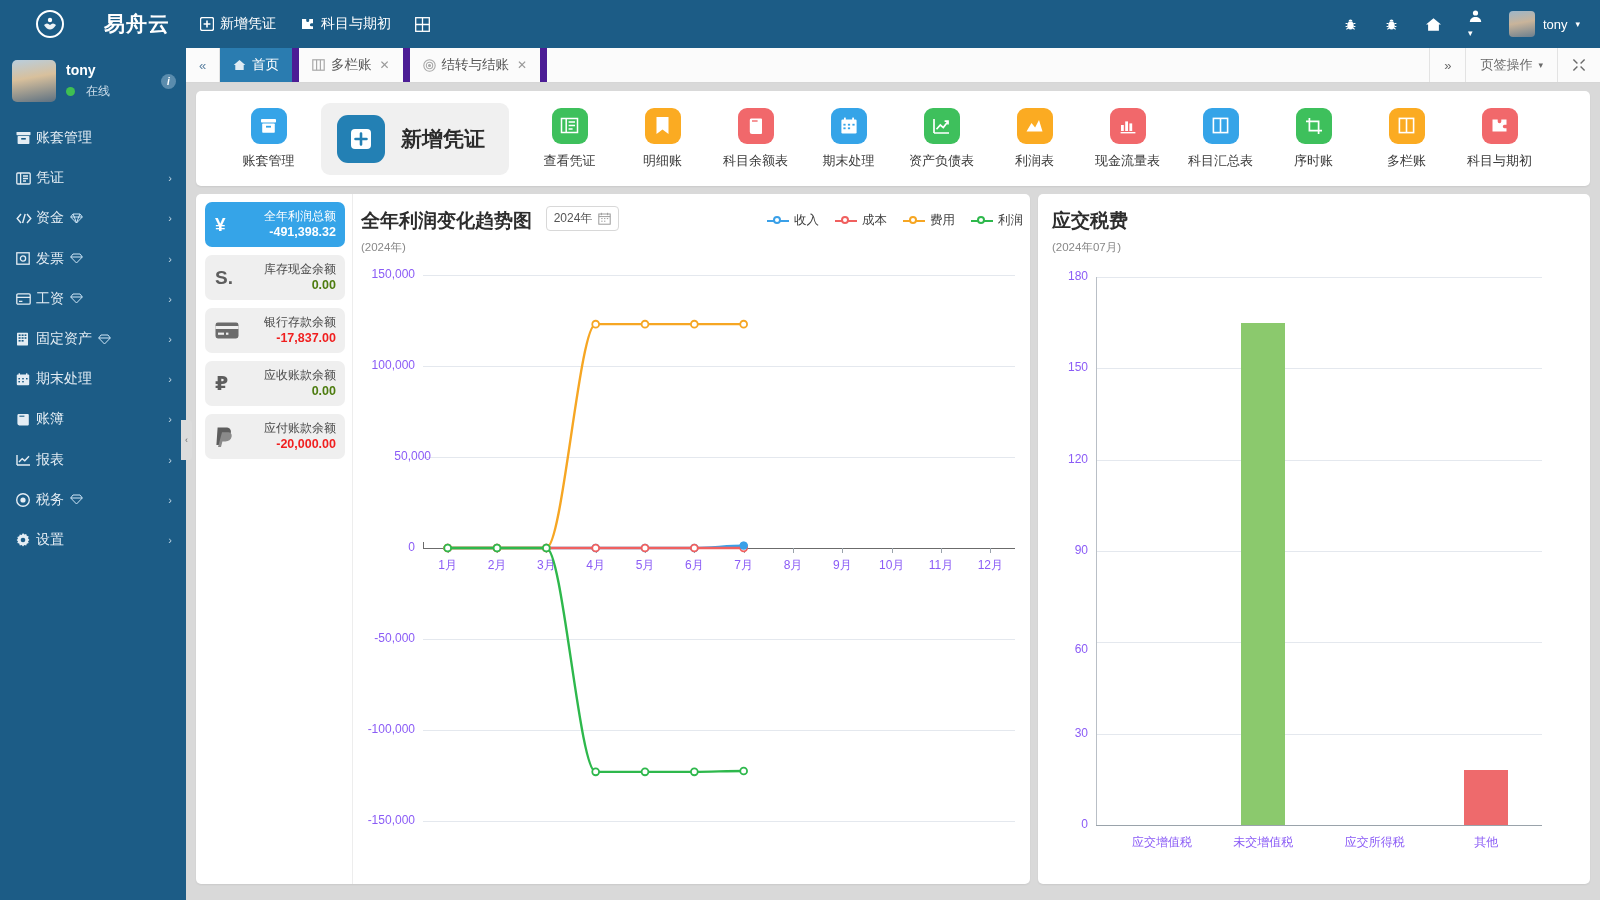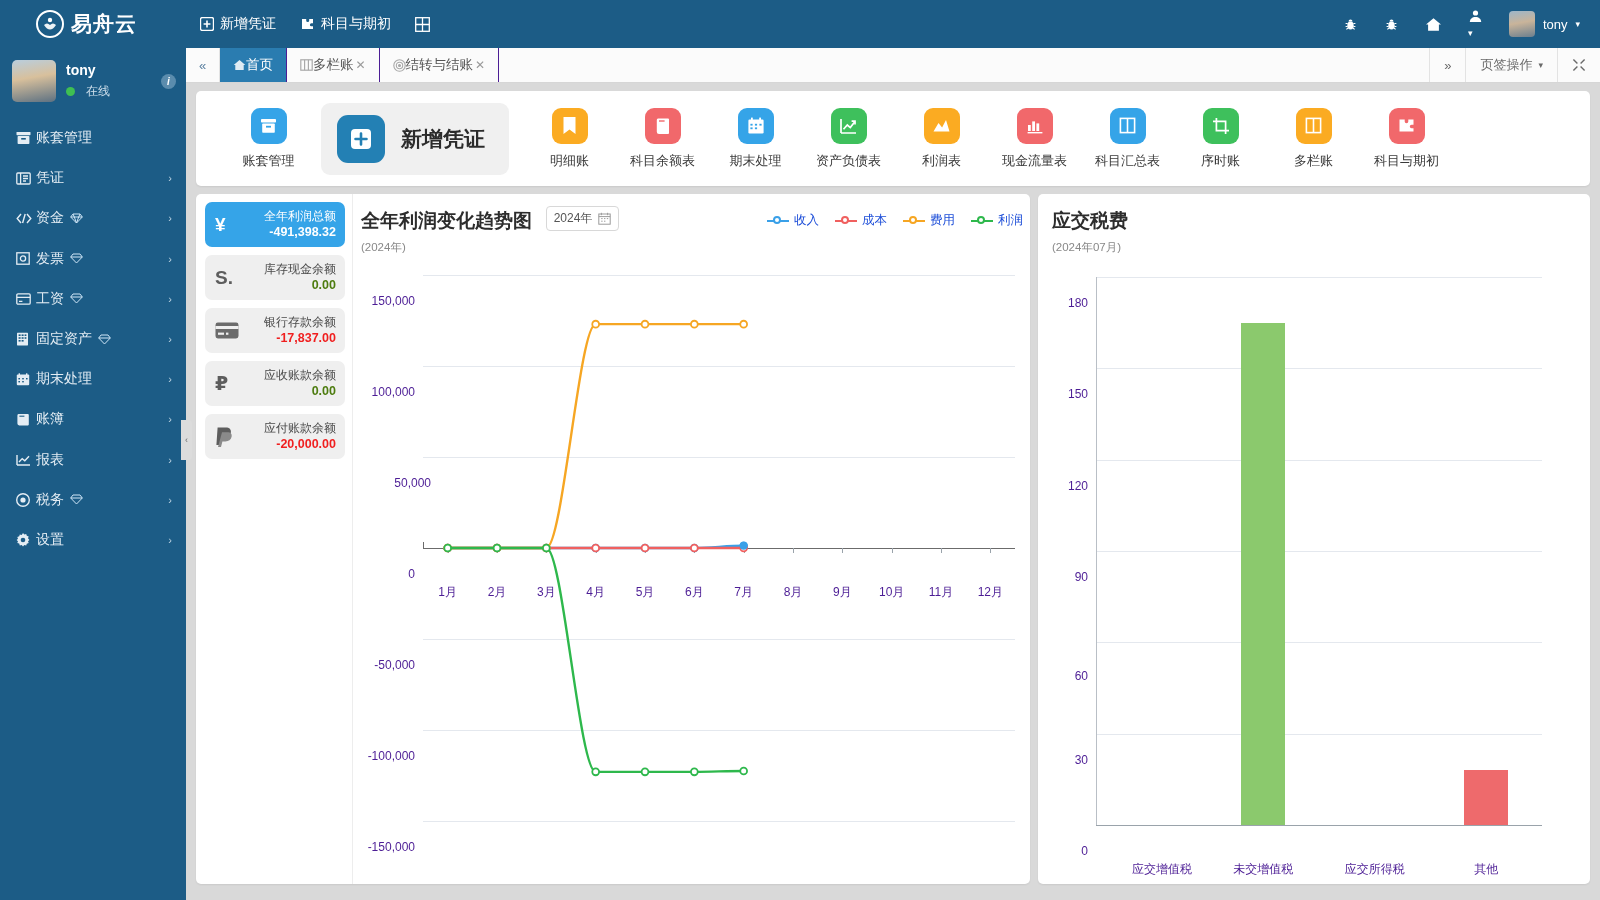--- a/index.html
+++ b/index.html
@@ -17,21 +17,21 @@
     position: absolute; left: 0; top: 0; width: 1600px; height: 48px;
     background: #1c5c86; display: flex; align-items: center; z-index: 30;
   }
   .brand { display: flex; align-items: center; width: 190px; padding-left: 36px; }
   .brand-logo {
     width: 28px; height: 28px; border-radius: 50%;
     border: 2px solid #fff; color: #fff; font-size: 15px;
     display: flex; align-items: center; justify-content: center;
     margin-right: 7px; flex: none;
   }
-  .brand-name { color: #fff; font-size: 21px; font-weight: bold; letter-spacing: 1px; }
+  .brand-name { color: #fff; font-size: 21px; font-weight: bold; letter-spacing: 1px; margin-left: 33px; }
   .top-actions { display: flex; align-items: center; gap: 24px; margin-left: 10px; }
   .top-action { display: flex; align-items: center; gap: 6px; color: #fff; font-size: 14px; cursor: pointer; }
   .top-action .ico { font-size: 14px; line-height: 1; }
   .top-right { margin-left: auto; display: flex; align-items: center; gap: 26px; padding-right: 20px; }
   .top-right-icon { color: #fff; font-size: 16px; cursor: pointer; line-height: 1; }
   .top-user { display: flex; align-items: center; gap: 8px; color: #fff; cursor: pointer; }
   .top-avatar {
     width: 26px; height: 26px; border-radius: 4px;
     background: linear-gradient(170deg,#9db6c9 0%,#c9b49a 45%,#6c7f8e 100%);
     flex: none;
@@ -76,22 +76,22 @@
   
   .tabstrip {
     position: absolute; left: 186px; top: 48px; width: 1414px; height: 35px;
     background: #fbfbfb; border-bottom: 1px solid #d6d6d6; display: flex; align-items: stretch; z-index: 15;
   }
   .tab-nav-btn {
     width: 34px; display: flex; align-items: center; justify-content: center;
     color: #5b80a0; font-size: 13px; cursor: pointer; border-right: 1px solid #e3e3e3;
   }
   .tab {
-    display: flex; align-items: center; padding: 4px 13px;
-    font-size: 13.5px; color: #555; cursor: pointer; border-right: 1px solid #4c1d95;
+    display: flex; align-items: center; gap: 6px; padding: 4px 13px;
+    font-size: 13.5px; color: #555; cursor: pointer; border-right: 7px solid #4c1d95;
     white-space: nowrap;
   }
   .tab.active { background: #2a7cb0; color: #fff; }
   .tab .tab-ico { font-size: 12px; opacity: .85; }
   .tab .tab-close { font-size: 12px; color: #999; margin-left: 2px; }
   .tabstrip-right { margin-left: auto; display: flex; align-items: stretch; }
   .tabstrip-right > div {
     display: flex; align-items: center; justify-content: center; gap: 6px;
     padding: 0 14px; color: #6a6a6a; font-size: 13px; cursor: pointer;
     border-left: 1px solid #e3e3e3;
@@ -157,32 +157,32 @@
   .chartbox { flex: 1; padding: 12px 14px 8px 8px; position: relative; }
   .chart-head { display: flex; align-items: flex-start; gap: 33px; }
   .chart-title { font-size: 19px; font-weight: bold; color: #2d2d2d; }
   .chart-sub { font-size: 11.5px; color: #888; margin-top: 6px; }
   .year-picker {
     display: inline-flex; align-items: center; gap: 6px; margin-left: 10px;
     border: 1px solid #d8d8d8; border-radius: 4px; padding: 3px 7px;
     font-size: 12px; color: #555; cursor: pointer; vertical-align: 5px;
   }
   .legend { margin-left: auto; display: flex; align-items: center; gap: 16px; padding-top: 6px; }
-  .leg { display: flex; align-items: center; gap: 5px; font-size: 12.5px; color: #1d4ed8; cursor: pointer; }
+  .leg { display: flex; align-items: center; gap: 5px; font-size: 12.5px; color: #404040; cursor: pointer; }
   .leg-mark { width: 22px; height: 10px; position: relative; flex: none; }
   .leg-mark::before {
     content: ''; position: absolute; left: 0; top: 4px; width: 22px; height: 2px; background: currentColor;
   }
   .leg-mark::after {
     content: ''; position: absolute; left: 6px; top: 0; width: 8px; height: 8px;
     border-radius: 50%; border: 2px solid currentColor; background: #fff; box-sizing: border-box;
   }
 
   .plot { position: relative; margin-top: 6px; }
-  .ytick, .xtick { position: absolute; font-size: 12px; color: #4c1d95; white-space: nowrap; margin-top: 27px; }
+  .ytick, .xtick { position: absolute; font-size: 12px; color: #8b5cf6; white-space: nowrap; }
   .ytick { text-align: right; }
   .gridline { position: absolute; height: 1px; background: #e4e8ee; }
   .axisline { position: absolute; height: 1px; background: #6b6b6b; }
   .yaxisline { position: absolute; width: 1px; background: #6b6b6b; }
   .tickmark { position: absolute; width: 1px; background: #9aa3ab; }
 
   
   .bar-chart-plot { position: relative; margin-top: 8px; }
   .bar { position: absolute; bottom: 0; }
   .bar-yaxis { position: absolute; width: 1px; background: #b9bfc6; }
@@ -527,20 +527,29 @@
       <div class="sc-primary">
         <div class="sc-ico" style="background:#2380b4">
           <svg width="24" height="24" viewBox="0 0 24 24">
               <rect x="2" y="2" width="20" height="20" rx="4" fill="#fff"></rect>
               <path d="M12 6.5v11M6.5 12h11" stroke="#2380b4" stroke-width="2.6" stroke-linecap="round"></path>
             </svg>
         </div>
         <div class="sc-label">新增凭证</div>
       </div>
 
+      <div class="sc">
+        <div class="sc-ico" style="background:#3ec05c">
+          <svg width="19" height="17" viewBox="0 0 19 17" fill="none" stroke="#fff" stroke-width="1.5">
+              <rect x="1.5" y="1.5" width="16" height="14"></rect>
+              <path d="M6.2 1.5v14M8.6 5h6.4M8.6 8.5h6.4M8.6 12h4"></path>
+            </svg>
+        </div>
+        <div class="sc-label">查看凭证</div>
+      </div>
 
       <div class="sc">
         <div class="sc-ico" style="background:#fbab22">
           <svg width="15" height="19" viewBox="0 0 15 19" fill="#fff">
               <path d="M1.5 1h12v17l-6-4.6L1.5 18z"></path>
             </svg>
         </div>
         <div class="sc-label">明细账</div>
       </div>
 

